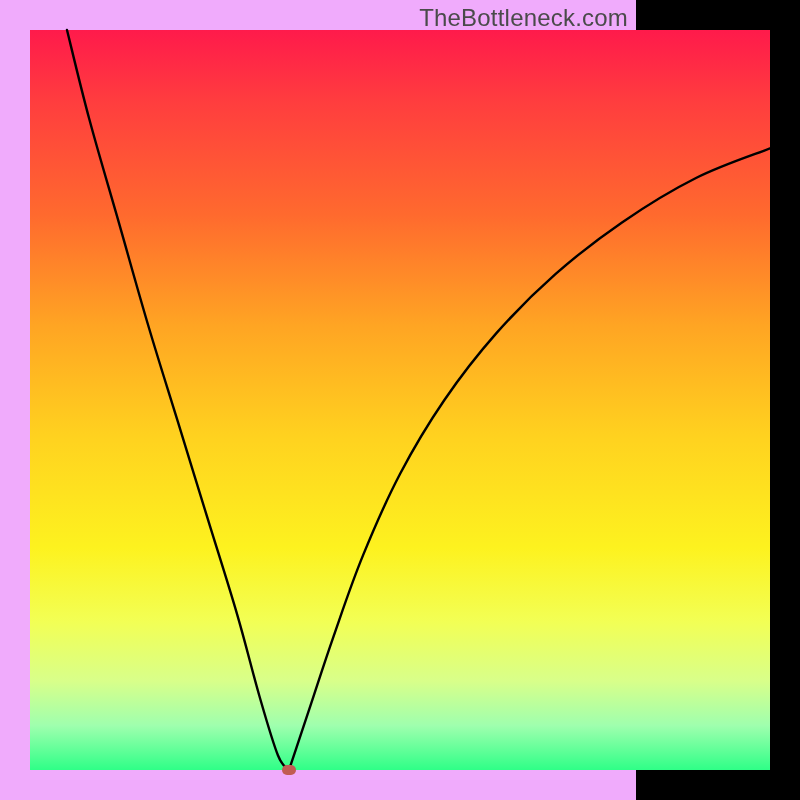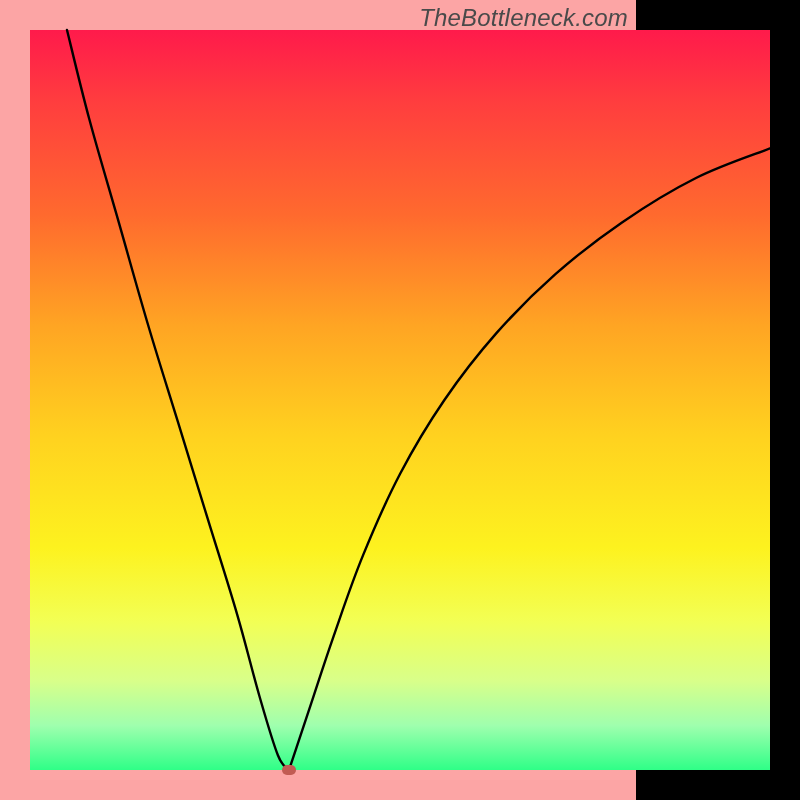--- a/index.html
+++ b/index.html
@@ -8,22 +8,21 @@
     width: 800px;
     height: 800px;
     background: #000;
     font-family: Arial, Helvetica, sans-serif;
     overflow: hidden;
   }
   .frame {
     position: relative;
     width: 636px;
     height: 800px;
-    background: #fca5a5;
-    font-style: italic;
+    background: #f0abfc;
   }
   .plot {
     position: absolute;
     left: 30px;
     top: 30px;
     width: 740px;
     height: 740px;
     background: linear-gradient(to bottom,
       #ff1a4b 0%,
       #ff3e3e 10%,

